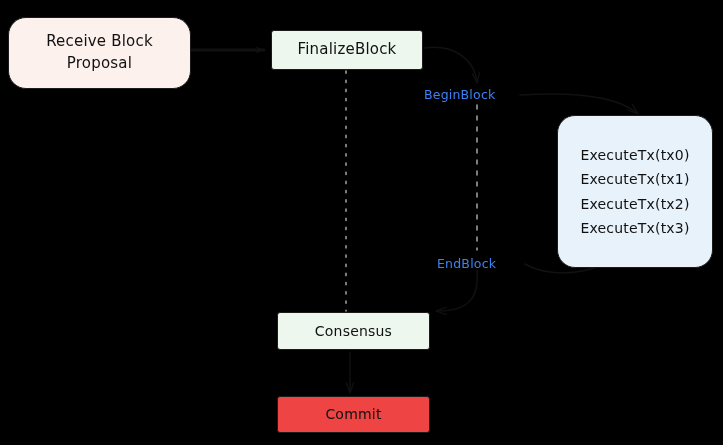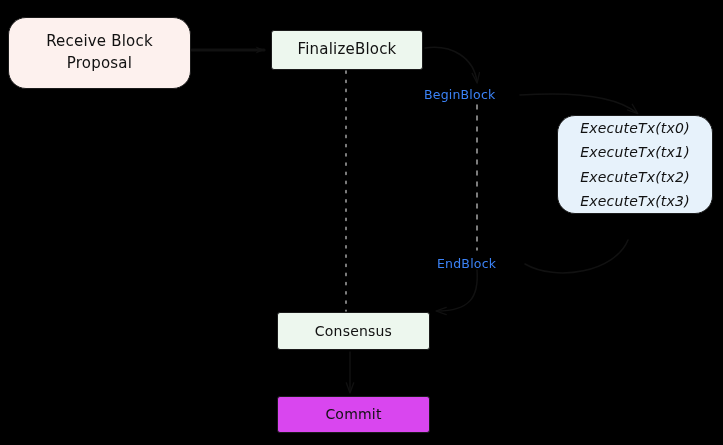--- a/index.html
+++ b/index.html
@@ -53,40 +53,39 @@
     margin-top: 7px;
   }
   #node-finalize-block {
     left: 271px; top: 30px;
     width: 152px; height: 40px;
     background: #edf7ee;
     font-size: 15px;
   }
   #node-execute-tx {
     left: 557px; top: 115px;
-    width: 156px; height: 99px;
+    width: 156px; height: 153px;
     background: #e7f2fb;
     border-radius: 18px;
     font-size: 14px;
-    font-style: italic;
   }
   #node-execute-tx .label {
     line-height: 1.75;
   }
   #node-consensus {
     left: 277px; top: 312px;
     width: 153px; height: 38px;
     background: #edf7ee;
     font-size: 14px;
     align-items: center;
   }
   #node-commit {
     left: 277px; top: 396px;
     width: 153px; height: 37px;
-    background: #d946ef;
+    background: #ef4444;
     font-size: 14px;
   }
   .edge-label {
     position: absolute;
     color: #3b82f6;
     font-family: "DejaVu Sans", sans-serif;
     font-size: 12.5px;
     letter-spacing: 0.2px;
     white-space: nowrap;
     z-index: 2;

